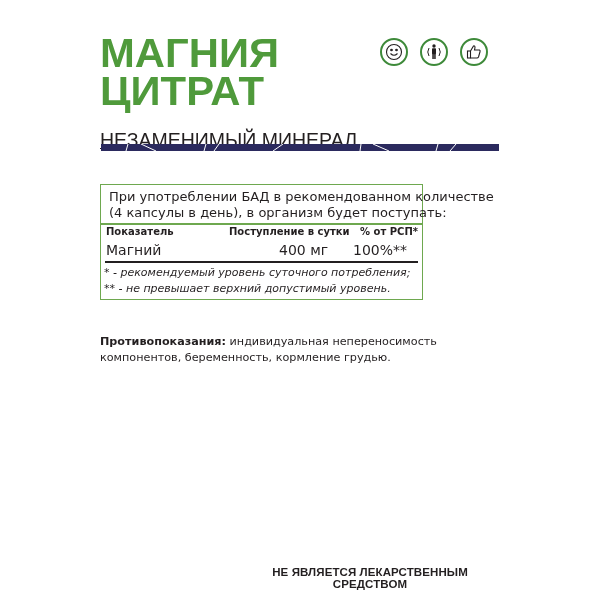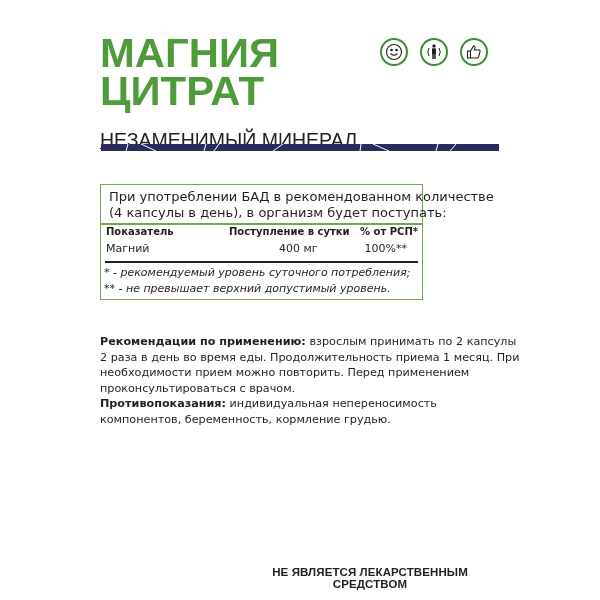--- a/index.html
+++ b/index.html
@@ -14,21 +14,21 @@
     .band { position: absolute; left: 101px; top: 144px; width: 398px; height: 7px; background: #2b2a5e; overflow: hidden; }
     .band svg { position: absolute; left: 0; top: 0; }
     .icons { position: absolute; left: 380px; top: 38px; display: flex; gap: 12px; }
     .icon { width: 28px; height: 28px; border: 2px solid #3e8a3a; border-radius: 50%; box-sizing: border-box;
             display: flex; align-items: center; justify-content: center; background: #fff; }
     .box { position: absolute; left: 100px; top: 184px; width: 323px; height: 116px; box-sizing: border-box;
            border: 1.5px solid #6ea84f; }
     .intro { position: absolute; left: 8px; top: 4px; font-size: 13px; line-height: 15.5px; width: 390px; }
     .green-rule { position: absolute; left: 0; right: 0; top: 38px; height: 1.5px; background: #6ea84f; }
     .th { position: absolute; top: 41px; font-weight: bold; font-size: 10px; }
-    .td { position: absolute; top: 57px; font-size: 11px; }
+    .td { position: absolute; top: 57px; font-size: 14px; }
     .black-rule { position: absolute; left: 4px; right: 4px; top: 76px; height: 1.5px; background: #231f20; }
     .note { position: absolute; left: 3px; font-size: 11px; font-style: oblique; }
     .composition { position: absolute; left: 100px; top: 334px; width: 420px; font-size: 11.2px; line-height: 15.5px; }
     .composition b { font-weight: bold; }
     .footer { position: absolute; left: 240px; top: 566px; width: 260px; text-align: center;
               font-family: "Liberation Sans", sans-serif; font-weight: bold; font-size: 11.5px; letter-spacing: 0.1px; color: #231f20; }
   </style>
 </head>
 <body>
 
@@ -92,17 +92,16 @@
   <div class="th" style="right:4px">% от РСП*</div>
   <div class="td" style="left:5px">Магний</div>
   <div class="td" style="left:178px">400 мг</div>
   <div class="td" style="right:15px">100%**</div>
   <div class="black-rule"></div>
   <div class="note" style="top:97px">** - не превышает верхний допустимый уровень.</div>
   <div class="note" style="top:81px">* - рекомендуемый уровень суточного потребления;</div>
 </div>
 
 <div class="composition">
-  <div><b>Рекомендации по применению:</b><span> взрослым принимать по 2 капсулы 2 раза в день во время еды. Продолжительность приема 1 месяц. При необходимости прием можно повторить. Перед применением проконсультироваться с врачом.</span></div>
   <div><b>Противопоказания:</b><span> индивидуальная непереносимость компонентов, беременность, кормление грудью.</span></div>
 </div>
 
 <div class="footer">НЕ ЯВЛЯЕТСЯ ЛЕКАРСТВЕННЫМ СРЕДСТВОМ</div>
 
 </body></html>

